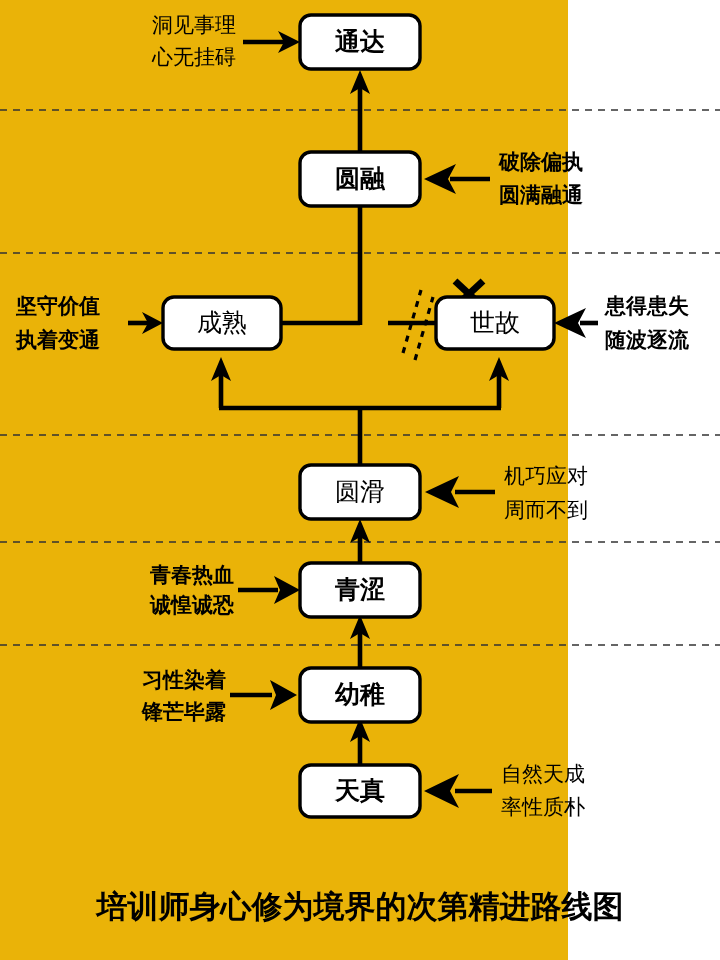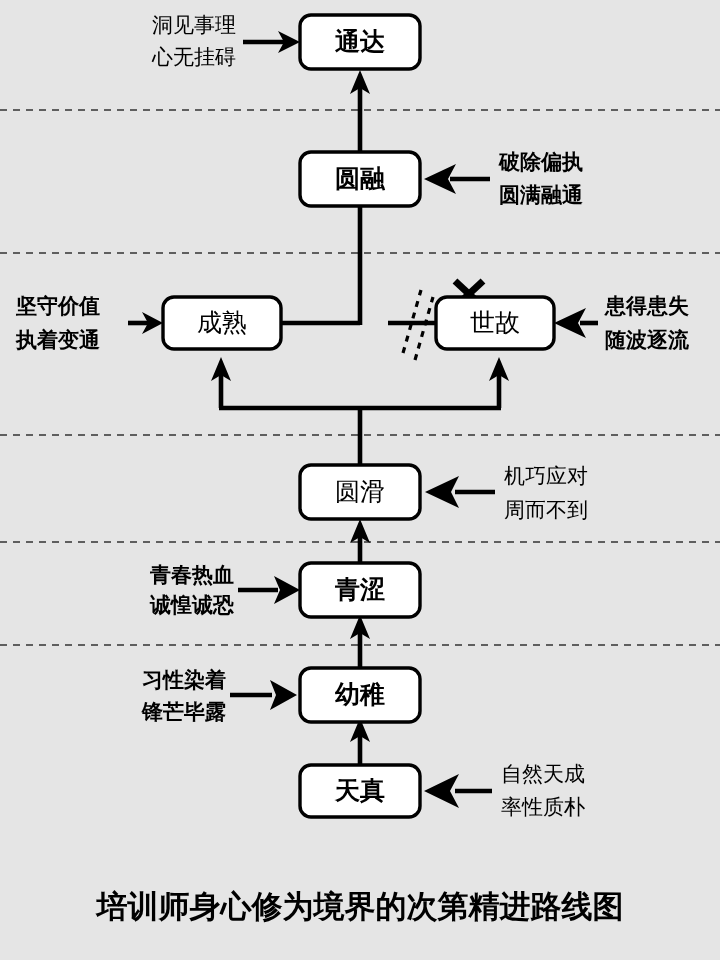--- a/index.html
+++ b/index.html
@@ -8,23 +8,23 @@
     background: #ffffff;
   }
   body {
     width: 720px;
     height: 960px;
     font-family: "DejaVu Sans", "Liberation Sans", sans-serif;
     overflow: hidden;
   }
   #diagram-root {
     position: relative;
-    width: 720px;
+    width: 568px;
     height: 960px;
-    background: #e5e5e5;
+    background: #eab308;
   }
   svg.canvas {
     position: absolute;
     top: 0;
     left: 0;
     width: 720px;
     height: 960px;
     display: block;
   }
   .node-label {

